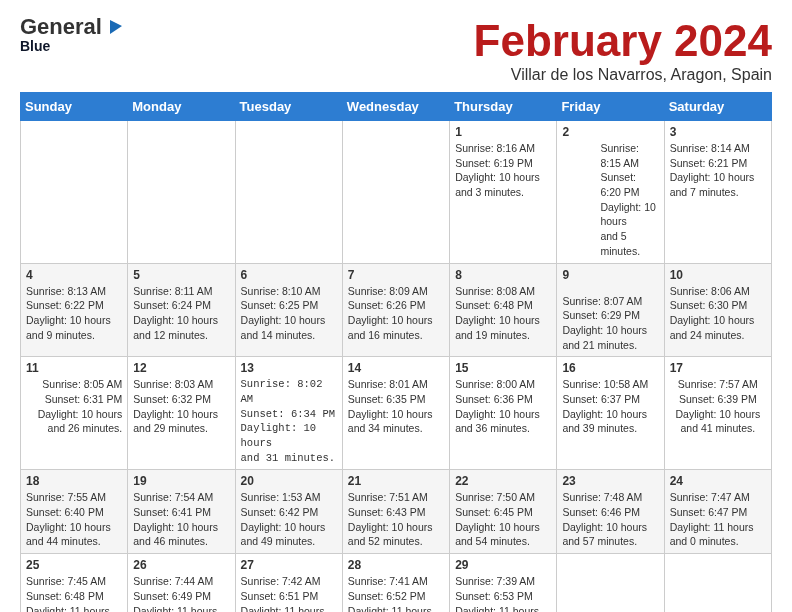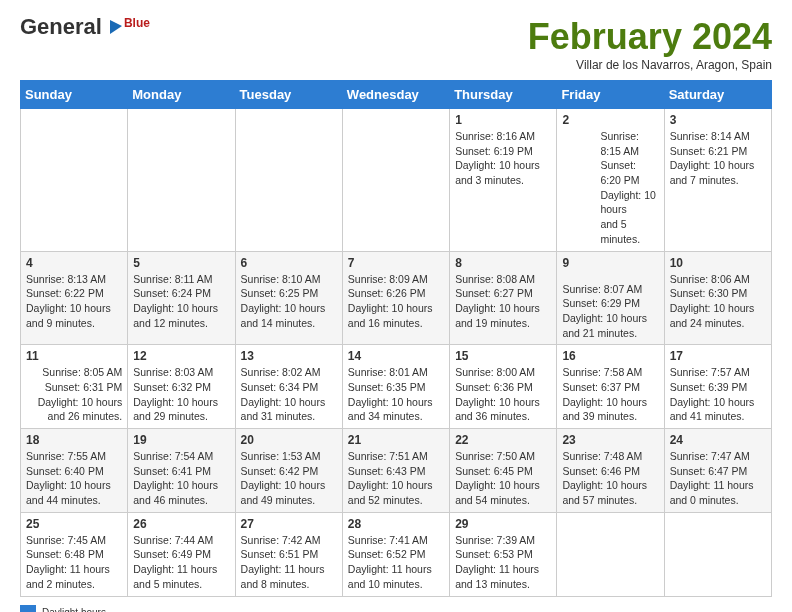--- a/index.html
+++ b/index.html
@@ -11,47 +11,48 @@
       padding: 16px 20px;
     }
     .header-section {
       display: flex;
       align-items: flex-start;
       justify-content: space-between;
       margin-bottom: 8px;
     }
     .logo {
       display: flex;
+      flex-direction: column;
       align-items: flex-start;
     }
     .logo-text {
       font-size: 22px;
       font-weight: bold;
       color: #333;
       line-height: 1;
     }
     .logo-row {
       display: flex;
       align-items: center;
     }
     .logo-sub {
-      font-size: 12px;
-      color: #b91c1c;
+      font-size: 14px;
+      color: #0f172a;
       font-weight: bold;
     }
     .title-section {
       text-align: right;
     }
     .main-title {
-      font-size: 36px;
-      font-weight: bold;
-      color: #4d7c0f;
+      font-size: 44px;
+      font-weight: bold;
+      color: #b91c1c;
     }
     .subtitle {
-      font-size: 12px;
+      font-size: 16px;
       color: #333;
     }
     table {
       width: 100%;
       border-collapse: collapse;
       table-layout: fixed;
     }
     thead tr th {
       background: #2d7dd2;
       color: #fff;
@@ -183,21 +184,21 @@
         <td>
           <span class="day-number">7</span>
           <div class="day-info" style="white-space: pre-line;">Sunrise: 8:09 AM
 Sunset: 6:26 PM
 Daylight: 10 hours
 and 16 minutes.</div>
         </td>
         <td>
           <span class="day-number">8</span>
           <div class="day-info" style="white-space: pre-line;">Sunrise: 8:08 AM
-Sunset: 6:27 PM
+Sunset: 6:48 PM
 Daylight: 10 hours
 and 19 minutes.</div>
         </td>
         <td>
           <span class="day-number">9</span>
           <div class="day-info" style="white-space: pre-line; margin-top: 12px;">Sunrise: 8:07 AM
 Sunset: 6:29 PM
 Daylight: 10 hours
 and 21 minutes.</div>
         </td>
@@ -219,49 +220,49 @@
         </td>
         <td>
           <span class="day-number">12</span>
           <div class="day-info" style="white-space: pre-line;">Sunrise: 8:03 AM
 Sunset: 6:32 PM
 Daylight: 10 hours
 and 29 minutes.</div>
         </td>
         <td>
           <span class="day-number">13</span>
-          <div class="day-info" style="white-space: pre-line;">Sunrise: 8:02 AM
+          <div class="day-info" style="white-space: pre-line; font-family: Liberation Mono, monospace;">Sunrise: 8:02 AM
 Sunset: 6:34 PM
 Daylight: 10 hours
 and 31 minutes.</div>
         </td>
         <td>
           <span class="day-number">14</span>
           <div class="day-info" style="white-space: pre-line;">Sunrise: 8:01 AM
 Sunset: 6:35 PM
 Daylight: 10 hours
 and 34 minutes.</div>
         </td>
         <td>
           <span class="day-number">15</span>
           <div class="day-info" style="white-space: pre-line;">Sunrise: 8:00 AM
 Sunset: 6:36 PM
 Daylight: 10 hours
 and 36 minutes.</div>
         </td>
         <td>
           <span class="day-number">16</span>
-          <div class="day-info" style="white-space: pre-line;">Sunrise: 7:58 AM
+          <div class="day-info" style="white-space: pre-line;">Sunrise: 10:58 AM
 Sunset: 6:37 PM
 Daylight: 10 hours
 and 39 minutes.</div>
         </td>
         <td>
           <span class="day-number">17</span>
-          <div class="day-info" style="white-space: pre-line;">Sunrise: 7:57 AM
+          <div class="day-info" style="white-space: pre-line; text-align: center;">Sunrise: 7:57 AM
 Sunset: 6:39 PM
 Daylight: 10 hours
 and 41 minutes.</div>
         </td>
       </tr>
       <tr>
         <td>
           <span class="day-number">18</span>
           <div class="day-info" style="white-space: pre-line;">Sunrise: 7:55 AM
 Sunset: 6:40 PM

